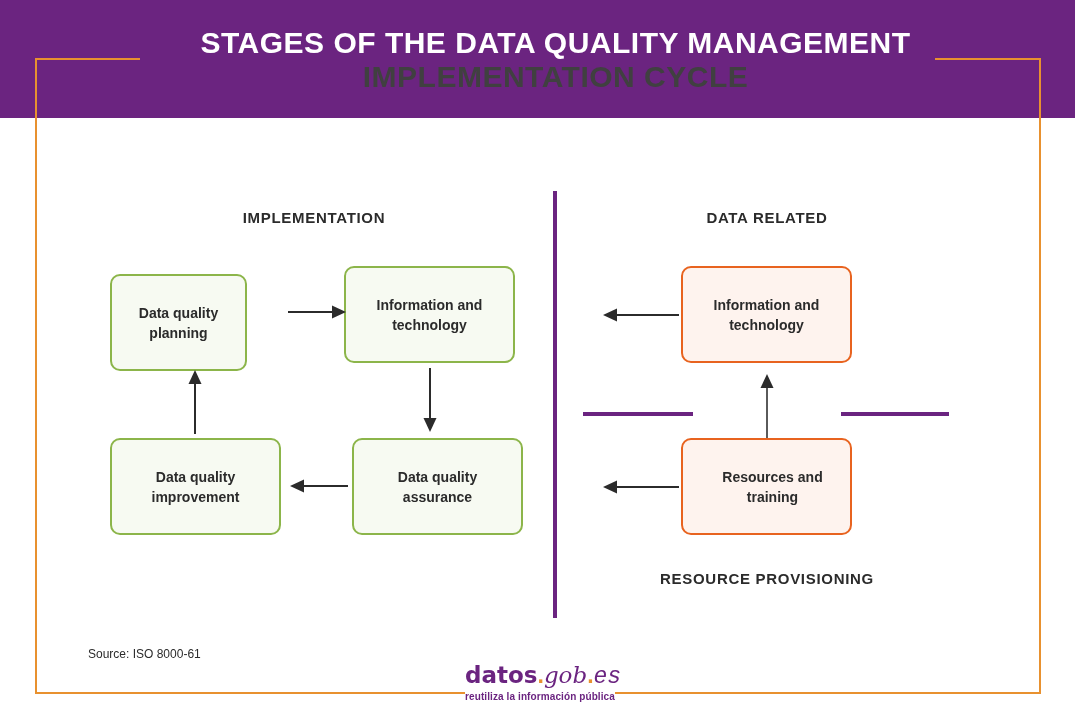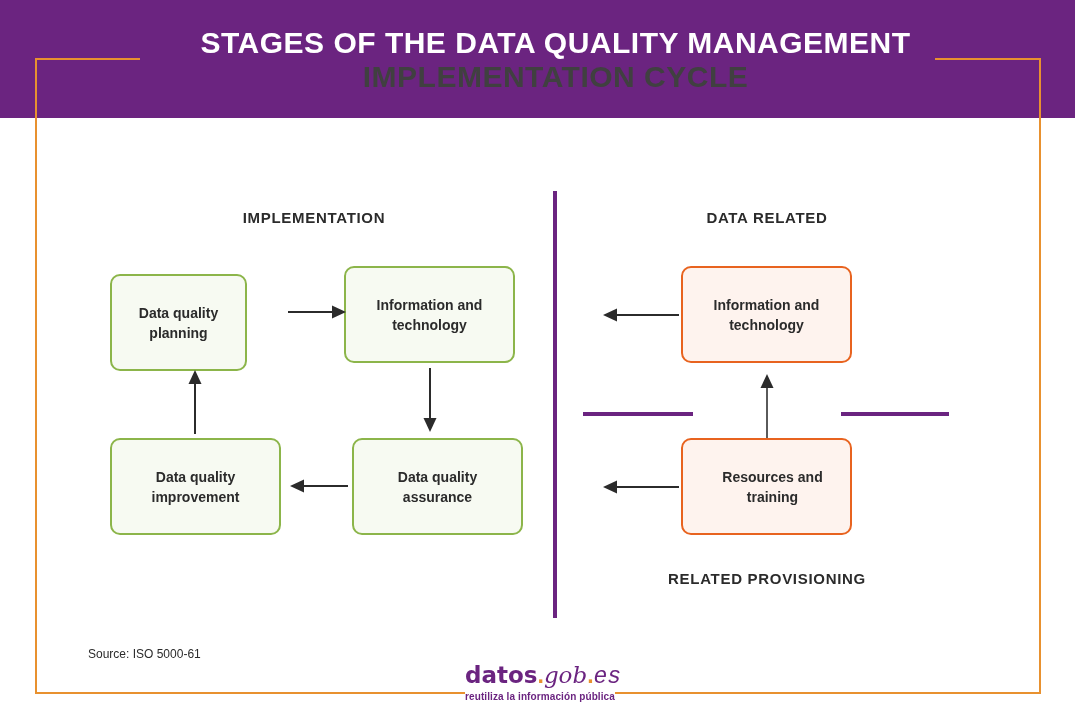--- a/index.html
+++ b/index.html
@@ -125,21 +125,21 @@
 
 <div class="frame-line" id="frame-top-left"></div>
 <div class="frame-line" id="frame-top-right"></div>
 <div class="frame-line" id="frame-left-v"></div>
 <div class="frame-line" id="frame-right-v"></div>
 <div class="frame-line" id="frame-bottom-left"></div>
 <div class="frame-line" id="frame-bottom-right"></div>
 
 <div class="section-heading" id="heading-implementation">IMPLEMENTATION</div>
 <div class="section-heading" id="heading-data-related">DATA RELATED</div>
-<div class="section-heading" id="heading-resource-prov">RELATED PROVISIONING</div>
+<div class="section-heading" id="heading-resource-prov">RESOURCE PROVISIONING</div>
 
 <div id="divider-vertical"></div>
 <div class="divider-horizontal" id="divider-h-left"></div>
 <div class="divider-horizontal" id="divider-h-right"></div>
 
 <div class="proc-box green" id="box-dq-planning">
   <span>Data quality planning</span>
 </div>
 <div class="proc-box green" id="box-info-tech-left">
   <span>Information and technology</span>
@@ -186,18 +186,18 @@
 <svg class="arrow" style="left:601px; top:473px; width:78px; height:28px;" viewBox="0 0 78 28">
   <line x1="78" y1="14" x2="16" y2="14" stroke="#2B2B2B" stroke-width="2"></line>
   <polygon points="16,7.5 16,20.5 2,14" fill="#2B2B2B"></polygon>
 </svg>
 
 <svg class="arrow" style="left:753px; top:372px; width:28px; height:66px;" viewBox="0 0 28 66">
   <line x1="14" y1="66" x2="14" y2="16" stroke="#5A5A5A" stroke-width="2"></line>
   <polygon points="7.5,16 20.5,16 14,2" fill="#2B2B2B"></polygon>
 </svg>
 
-<div id="source-note">Source: ISO 5000-61</div>
+<div id="source-note">Source: ISO 8000-61</div>
 
 <div id="logo">
   <div id="logo-main"><span class="logo-datos">datos</span><span class="logo-dot">.</span><span class="logo-gob">gob</span><span class="logo-dot">.</span><span class="logo-es">es</span></div>
   <div id="logo-tagline">reutiliza la información pública</div>
 </div>
 
 </body></html>

